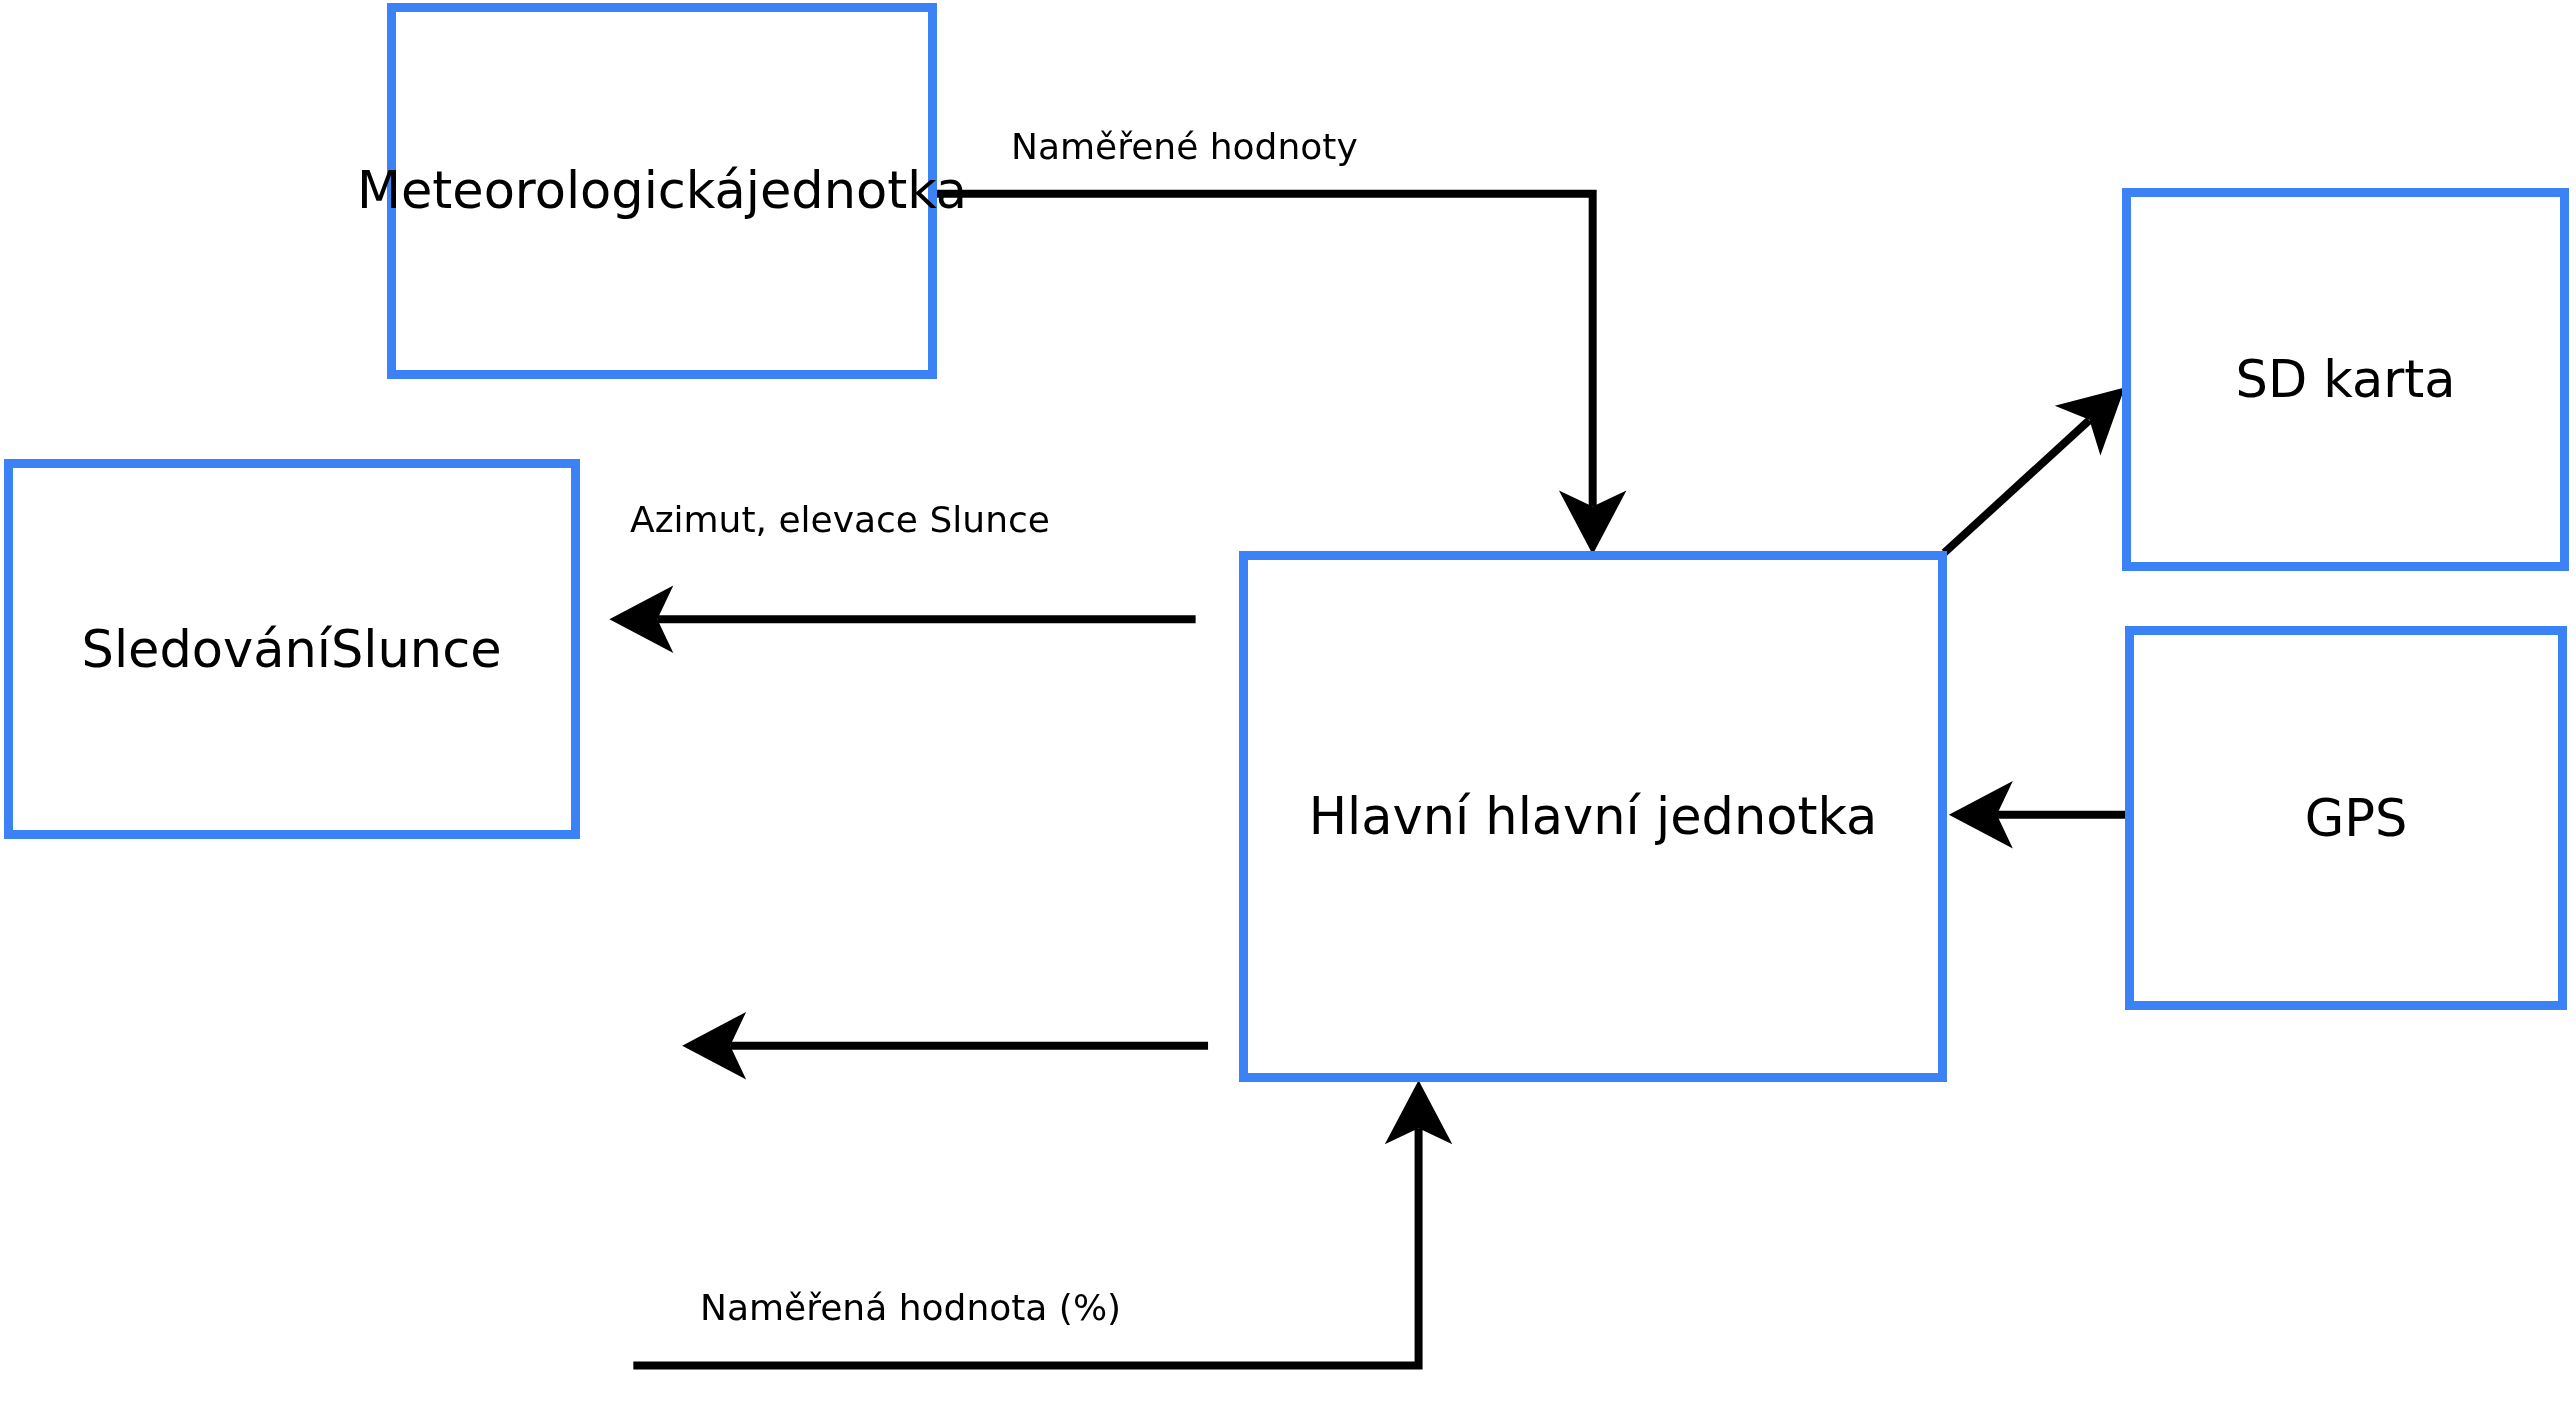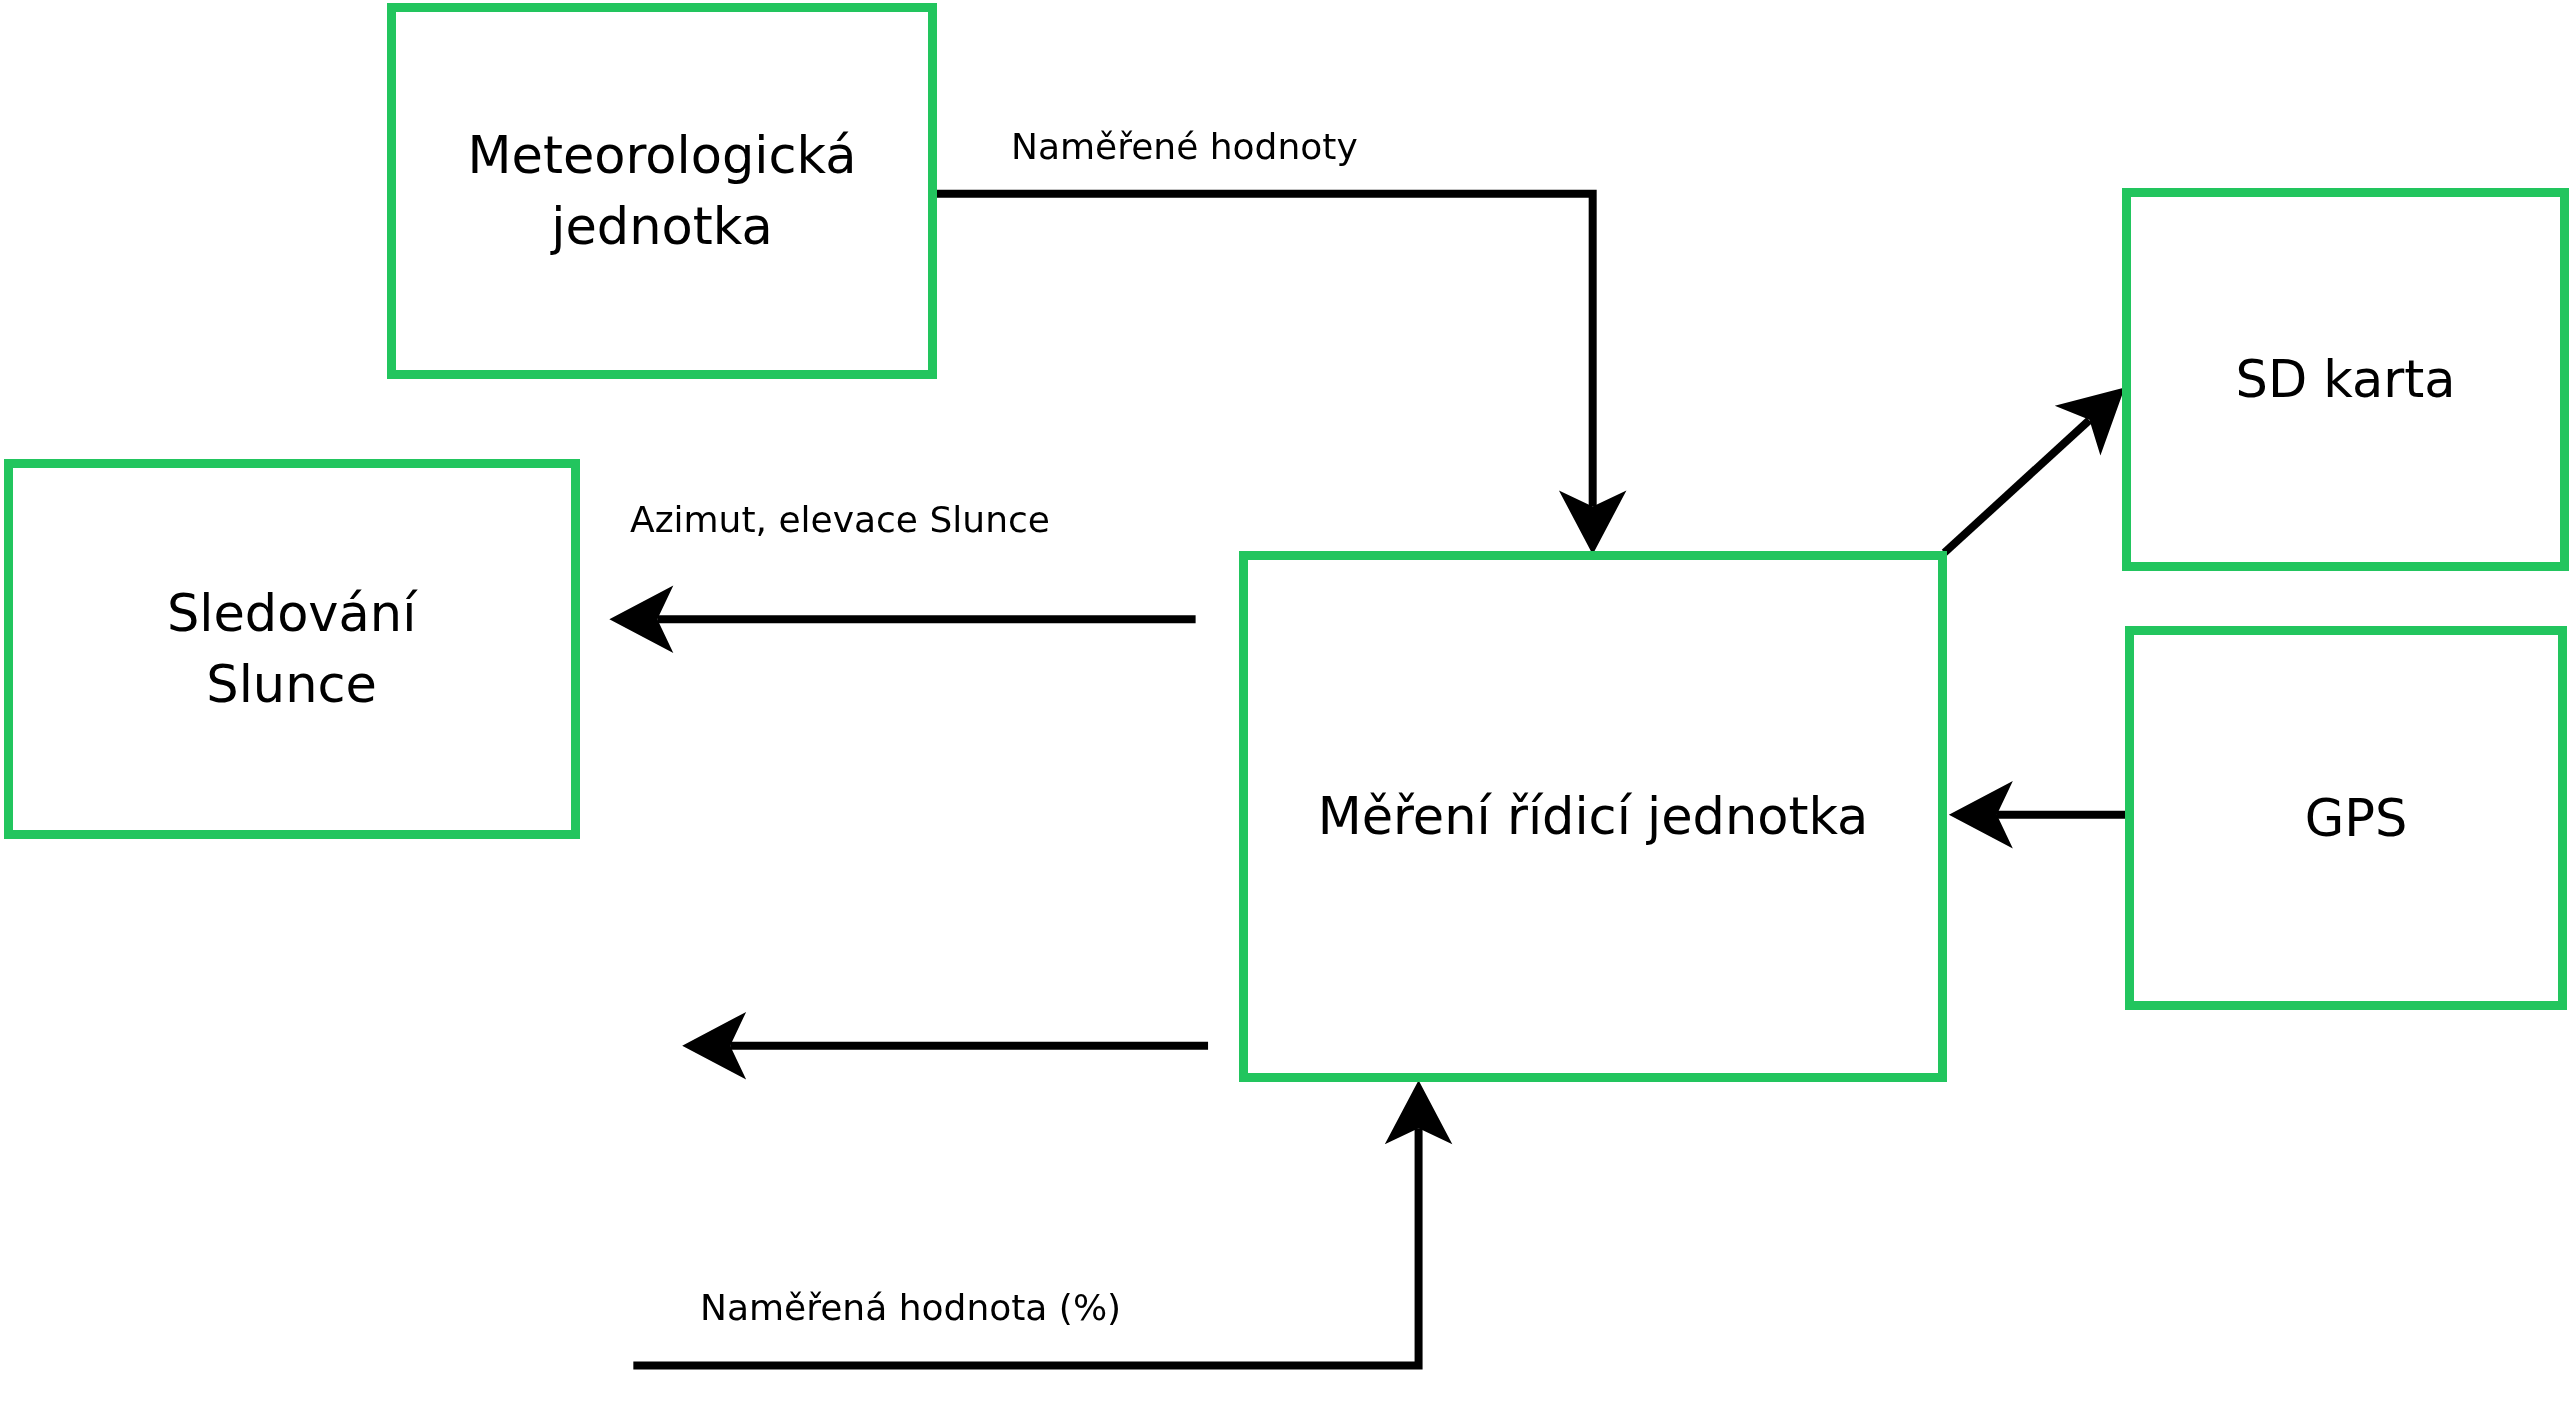--- a/index.html
+++ b/index.html
@@ -28,24 +28,25 @@
     stroke: #000000;
     stroke-width: 9;
   }
   .arrows polygon {
     fill: #000000;
     stroke: none;
   }
   .box {
     position: absolute;
     box-sizing: border-box;
-    border: 9px solid #22c55e;
+    border: 9px solid #3b82f6;
     background: #ffffff;
     display: flex;
-    flex-direction: column;
+    flex-direction: row;
+    align-items: center;
     justify-content: center;
     text-align: center;
     font-size: 51px;
     line-height: 71px;
   }
   .edge-label {
     position: absolute;
     font-size: 36px;
     line-height: 71px;
     white-space: nowrap;
@@ -92,21 +93,21 @@
   <div class="box" style="left:2122px; top:188px; width:447px; height:383px;">
     <span>SD karta</span>
   </div>
 
   <div class="box" style="left:3.6px; top:459px; width:576px; height:380px;">
     <span>Sledování</span>
     <span>Slunce</span>
   </div>
 
   <div class="box" style="left:1239px; top:551px; width:708px; height:531px;">
-    <span>Měření řídicí jednotka</span>
+    <span>Hlavní hlavní jednotka</span>
   </div>
 
   <div class="box" style="left:2125px; top:626px; width:442px; height:384px;padding-left:20px;">
     <span>GPS</span>
   </div>
 
 
   <div class="edge-label" style="left:1011px; top:111px;">Naměřené hodnoty</div>
 
   <div class="edge-label" style="left:630px; top:484px;">Azimut, elevace Slunce</div>

